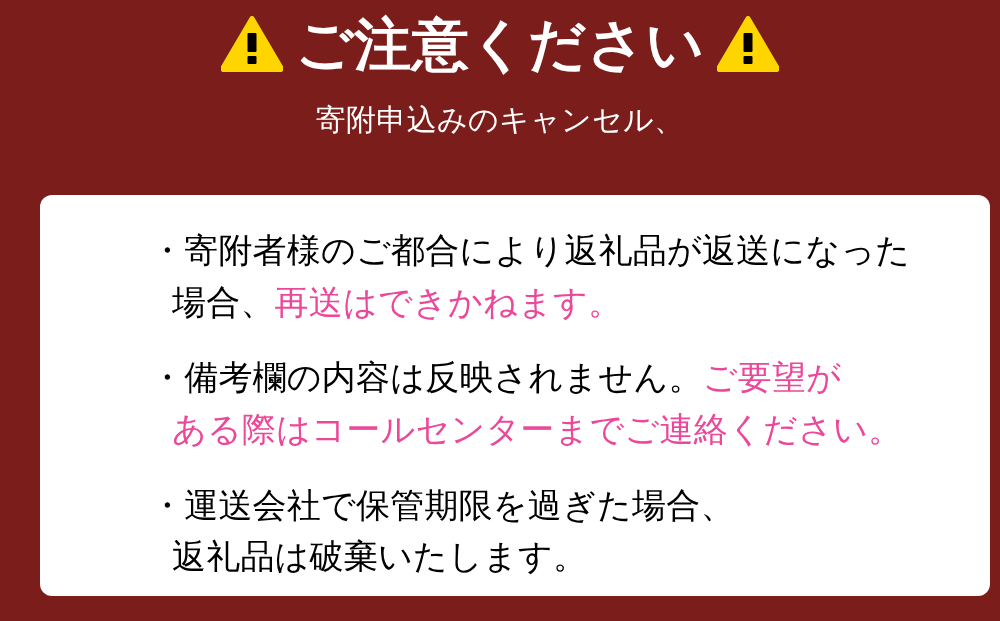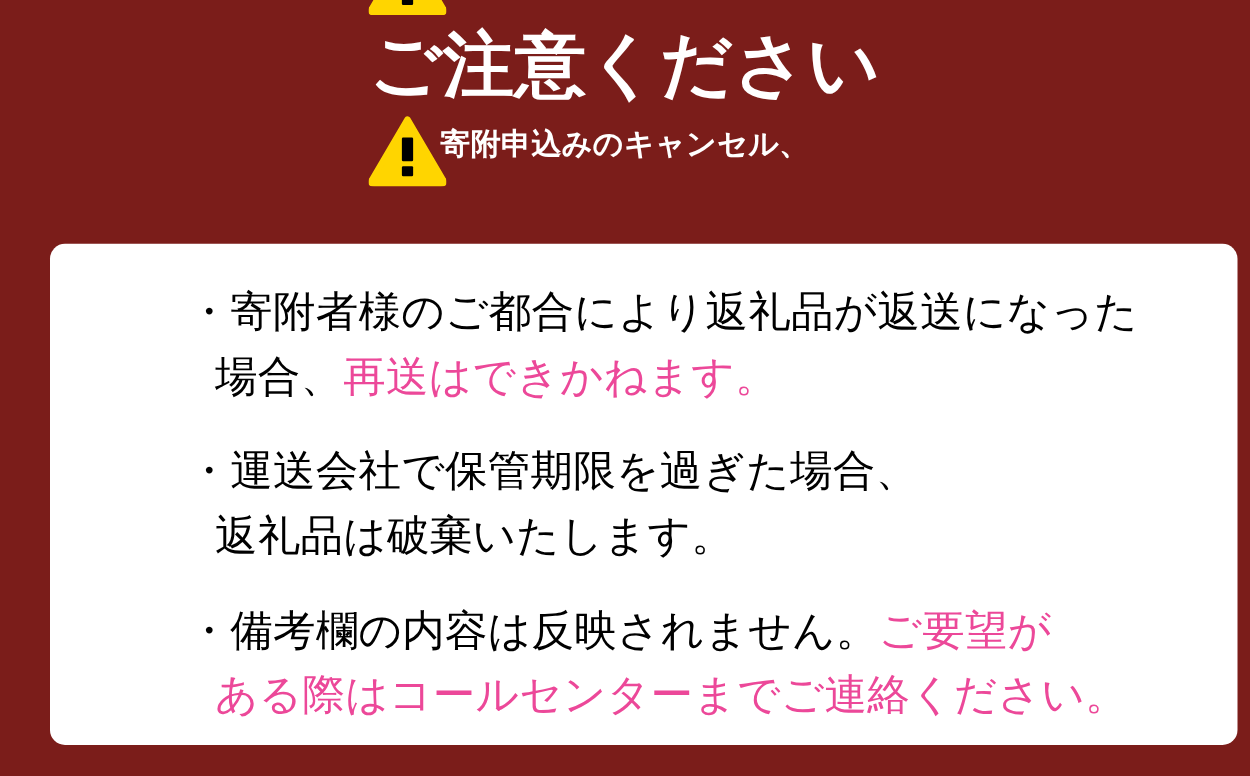--- a/index.html
+++ b/index.html
@@ -31,43 +31,42 @@
     display: flex;
     flex-direction: column;
     align-items: center;
   }
 
   .title-row {
     display: flex;
     justify-content: center;
     gap: 12px;
     height: 72px;
-    flex-direction: column;
   }
 
   .warn-icon {
     width: 62px;
     height: 56px;
     display: block;
     flex: 0 0 auto;
   }
 
   .title-text {
     color: #ffffff;
     font-size: 57px;
     font-weight: 700;
     line-height: 1;
     letter-spacing: 0.5px;
     white-space: nowrap;
   }
 
   .subtitle {
     color: #ffffff;
-    font-size: 24px;
-    font-weight: 700;
+    font-size: 30px;
+    font-weight: 400;
     line-height: 1.33;
     text-align: center;
     margin-top: 12px;
     letter-spacing: 0.3px;
   }
   .subtitle-line {
     display: block;
     white-space: nowrap;
   }
 
@@ -149,24 +148,24 @@
   </div>
 
   <div class="card">
 
     <div class="bullet">
       <span class="dot">・</span><span class="txt-black nowrap">寄附者様のご都合により返礼品が返送になった</span>
       <span class="line2"><span class="txt-black">場合、</span><span class="txt-red">再送はできかねます。</span></span>
     </div>
 
     <div class="bullet">
-      <span class="dot">・</span><span class="txt-black nowrap">運送会社で保管期限を過ぎた場合、</span>
-      <span class="line2"><span class="txt-black">返礼品は破棄いたします。</span></span>
+      <span class="dot">・</span><span class="txt-black">備考欄の内容は反映されません。</span><span class="txt-red">ご要望が</span>
+      <span class="line2"><span class="txt-red">ある際はコールセンターまでご連絡ください。</span></span>
     </div>
 
     <div class="bullet">
-      <span class="dot">・</span><span class="txt-black">備考欄の内容は反映されません。</span><span class="txt-red">ご要望が</span>
-      <span class="line2"><span class="txt-red">ある際はコールセンターまでご連絡ください。</span></span>
+      <span class="dot">・</span><span class="txt-black nowrap">運送会社で保管期限を過ぎた場合、</span>
+      <span class="line2"><span class="txt-black">返礼品は破棄いたします。</span></span>
     </div>
 
   </div>
 
 </div>
 
 </body></html>

